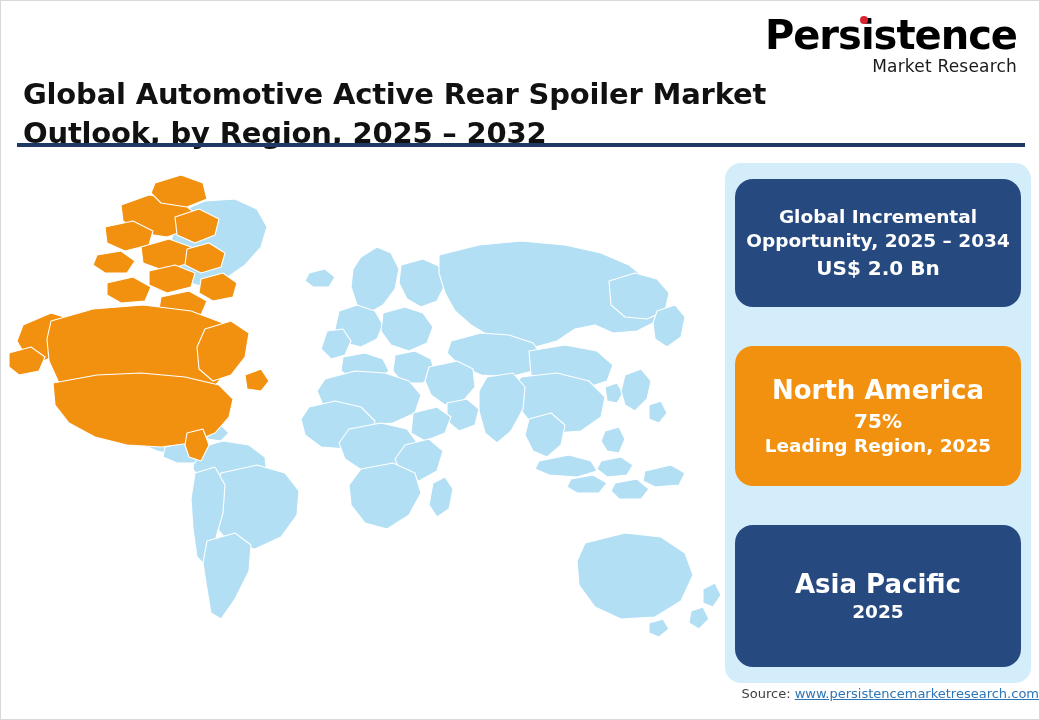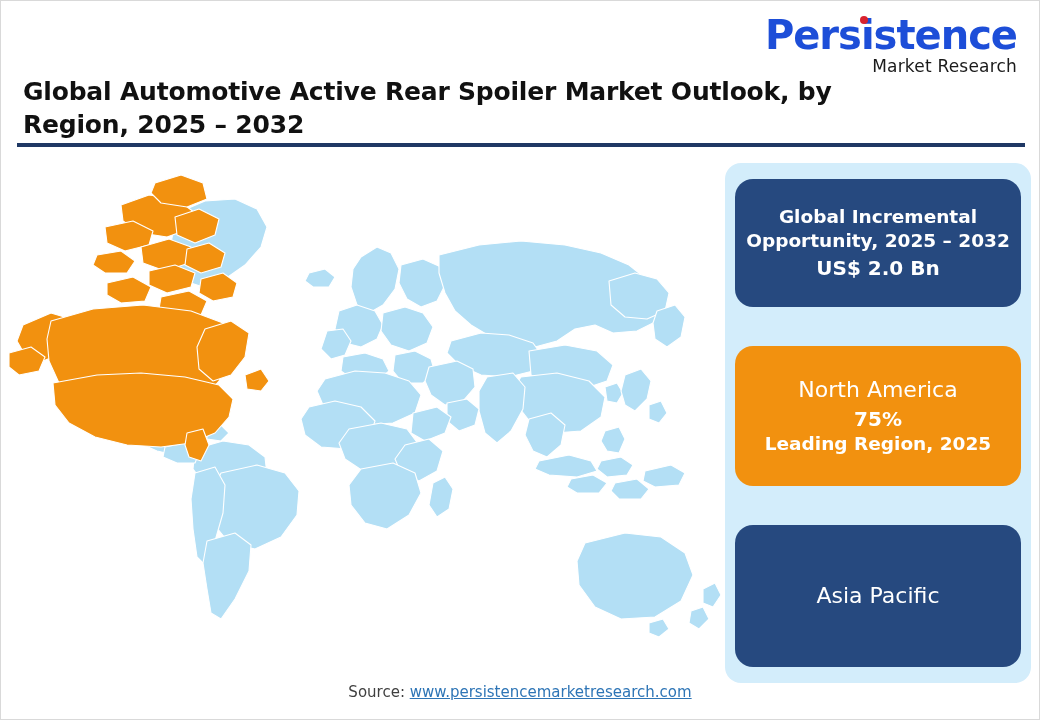--- a/index.html
+++ b/index.html
@@ -31,21 +31,21 @@
     text-align: right;
     user-select: none;
   }
   .logo-word {
     position: relative;
     display: inline-block;
     font-family: "DejaVu Sans", sans-serif;
     font-weight: bold;
     font-size: 40px;
     letter-spacing: -1px;
-    color: #1d4ed8;
+    color: #000000;
     line-height: 1.0;
   }
   .logo-dot {
     position: absolute;
     left: 103px;
     top: 1px;
     width: 8px;
     height: 8px;
     border-radius: 50%;
     background: #d9232e;
@@ -60,21 +60,21 @@
     margin-top: 1px;
   }
 
   .page-title {
     position: absolute;
     left: 22px;
     top: 74px;
     width: 890px;
     font-family: "DejaVu Sans", sans-serif;
     font-weight: bold;
-    font-size: 25px;
+    font-size: 29px;
     line-height: 1.33;
     color: #111111;
     letter-spacing: -0.2px;
   }
 
   .title-rule {
     position: absolute;
     left: 16px;
     top: 142px;
     width: 1008px;
@@ -139,34 +139,34 @@
   }
   .line-md {
     font-family: "DejaVu Sans", sans-serif;
     font-weight: bold;
     font-size: 20px;
     line-height: 1.3;
     margin-top: 2px;
   }
   .line-lg {
     font-family: "DejaVu Sans", sans-serif;
-    font-weight: normal;
-    font-size: 22px;
+    font-weight: bold;
+    font-size: 26px;
     line-height: 1.25;
   }
 
   
   .source-line {
     position: absolute;
     left: 0;
     right: 0;
     bottom: 18px;
-    text-align: center;
-    font-family: "DejaVu Sans", sans-serif;
-    font-size: 15px;
+    text-align: right;
+    font-family: "DejaVu Sans", sans-serif;
+    font-size: 13px;
     color: #3f3f3f;
   }
   .source-link {
     color: #2e75b6;
     text-decoration: underline;
   }
 </style>
 </head>
 <body>
 
@@ -291,32 +291,33 @@
 
         <path d="M178 272 L194 268 L200 284 L192 300 L180 296 L176 284 Z"></path>
       </g>
     </svg>
   </div>
 
   <div class="stat-panel">
 
     <div class="stat-card navy card-1">
       <div class="line-sm">Global Incremental</div>
-      <div class="line-sm">Opportunity, 2025 – 2032</div>
+      <div class="line-sm">Opportunity, 2025 – 2034</div>
       <div class="line-md">US$ 2.0 Bn</div>
     </div>
 
     <div class="stat-card orange card-2">
       <div class="line-lg">North America</div>
       <div class="line-md">75%</div>
       <div class="line-sm">Leading Region, 2025</div>
     </div>
 
     <div class="stat-card navy card-3">
       <div class="line-lg">Asia Pacific</div>
+      <div class="line-sm">2025</div>
     </div>
 
   </div>
 
   <div class="source-line">
     <span>Source: </span><a class="source-link" href="#">www.persistencemarketresearch.com</a>
   </div>
 
 </div>
 

